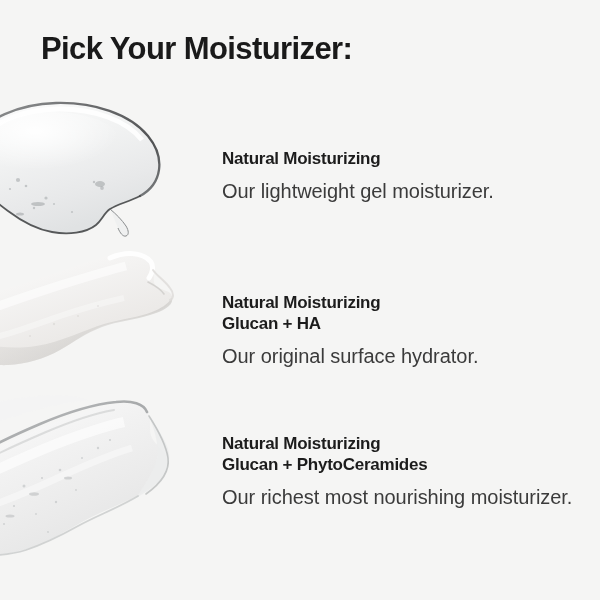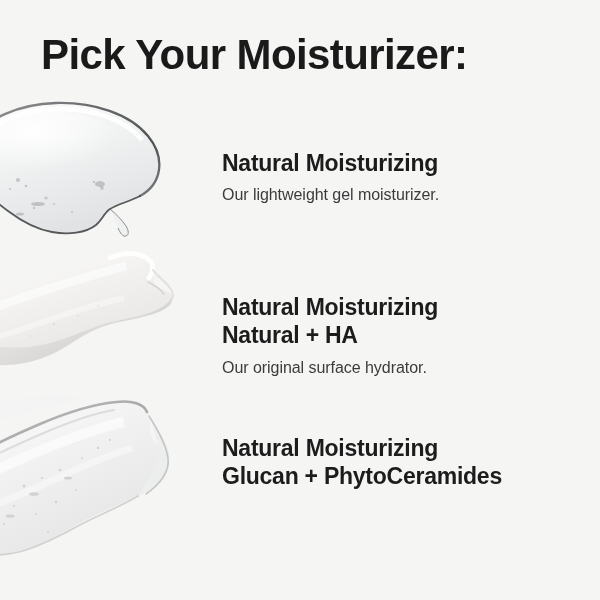--- a/index.html
+++ b/index.html
@@ -20,21 +20,21 @@
     height: 600px;
     background: #f5f5f4;
     overflow: hidden;
   }
 
   
   #title {
     position: absolute;
     left: 41px;
     top: 31px;
-    font-size: 42px;
+    font-size: 31px;
     font-weight: 700;
     letter-spacing: -0.6px;
     color: #1a1a1a;
     line-height: 1.15;
     white-space: nowrap;
   }
 
   
   .product-row {
     position: absolute;
@@ -59,29 +59,29 @@
   .text-block {
     position: absolute;
     left: 222px;
     width: 360px;
   }
   #row-0 .text-block { top: 57px; }
   #row-1 .text-block { top: 55px; }
   #row-2 .text-block { top: 52px; }
 
   .product-name {
-    font-size: 23px;
+    font-size: 17px;
     font-weight: 700;
     color: #1c1c1c;
     line-height: 1.23;
     letter-spacing: -0.25px;
     margin: 0;
   }
   .product-desc {
-    font-size: 16px;
+    font-size: 20px;
     font-weight: 400;
     color: #3b3b3b;
     line-height: 1.3;
     letter-spacing: -0.05px;
     margin: 8px 0 0 0;
   }
 </style>
 </head>
 <body>
 
@@ -220,21 +220,21 @@
           <circle cx="88" cy="78" r="1"></circle>
           <circle cx="40" cy="98" r="1.1"></circle>
           <circle cx="108" cy="68" r="0.9"></circle>
         </g>
       </svg>
     </div>
 
     <div class="text-block">
       <div class="product-name">
         <span>Natural Moisturizing</span><br>
-        <span>Natural + HA</span>
+        <span>Glucan + HA</span>
       </div>
       <p class="product-desc">Our original surface hydrator.</p>
     </div>
   </div>
 
   <div class="product-row" id="row-2">
     <div class="swatch-wrap">
       <svg width="230" height="178" viewBox="0 0 230 178">
         <defs>
           <linearGradient id="richFill" x1="0.15" y1="0" x2="0.75" y2="1">
@@ -296,16 +296,17 @@
           <ellipse cx="20" cy="134" rx="4.5" ry="1.6"></ellipse>
         </g>
       </svg>
     </div>
 
     <div class="text-block">
       <div class="product-name">
         <span>Natural Moisturizing</span><br>
         <span>Glucan + PhytoCeramides</span>
       </div>
+      <p class="product-desc">Our richest most nourishing moisturizer.</p>
     </div>
   </div>
 
 </div>
 
 </body></html>

